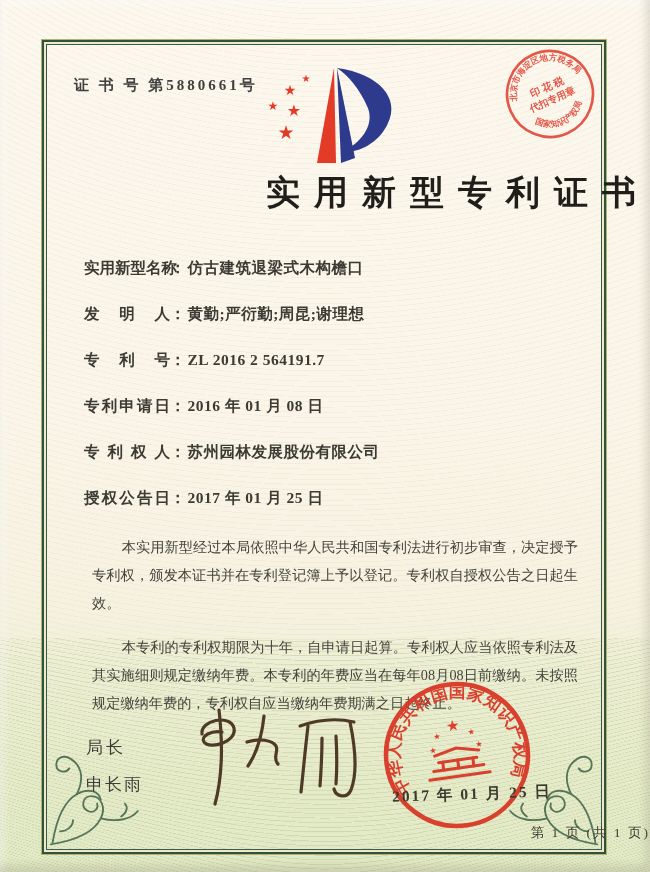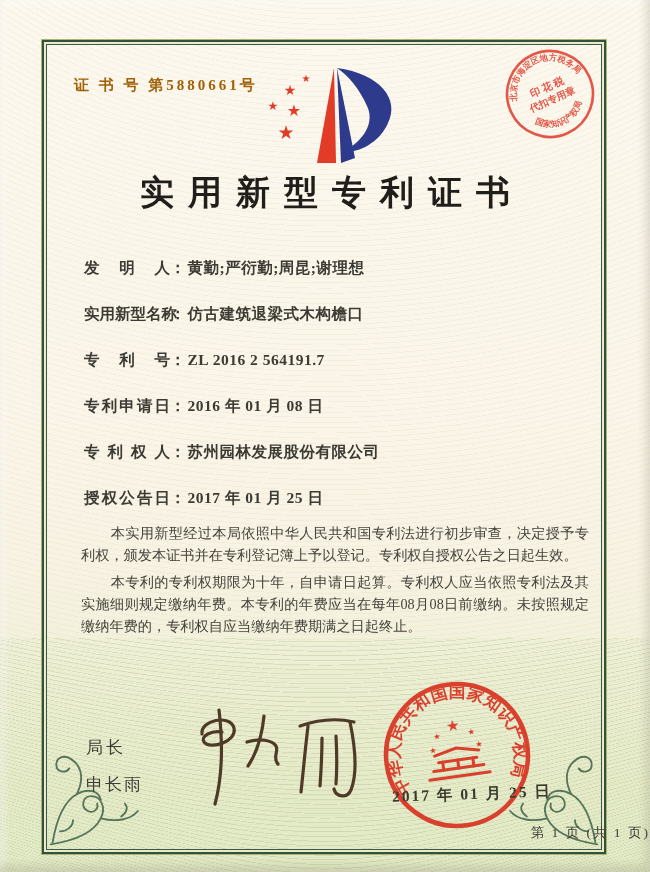--- a/index.html
+++ b/index.html
@@ -15,32 +15,32 @@
   .bg-green{position:absolute;left:0;right:0;top:638px;bottom:0;
     background:
       repeating-radial-gradient(120% 85% at 50% 135%, rgba(118,148,72,0.17) 0 1px, rgba(0,0,0,0) 1px 5px),
       linear-gradient(rgba(216,228,186,0.10), rgba(208,224,176,0.40));}
   .edge-shade{position:absolute;inset:0;pointer-events:none;z-index:9;
     box-shadow:inset -4px -6px 10px rgba(120,110,85,.22), inset 3px 3px 8px rgba(255,255,255,.5);}
   .frame{position:absolute;left:42px;top:40px;width:560px;height:810px;
     border:2px solid #33523e;
     box-shadow:0 0 0 1px #aab573, inset 0 0 0 2px #ece9cc, inset 0 0 0 3px #3a5a44;}
   .cert-no{position:absolute;left:74px;top:76px;font-size:15px;letter-spacing:3px;
-    color:#a16207;font-weight:600;}
+    color:#404040;font-weight:600;}
   .logo{position:absolute;left:260px;top:64px;width:152px;height:106px;}
-  .title{position:absolute;left:0;right:0;top:170px;text-align:center;
+  .title{position:absolute;left:0;right:0;top:170px;text-align:right;
     font-size:34px;font-weight:700;letter-spacing:14px;color:#1f1e1a;text-indent:14px;}
   .fields{position:absolute;left:84px;top:258px;right:54px;}
   .field-row{height:46px;font-size:15.5px;color:#3b3a33;white-space:nowrap;}
   .field-label{display:inline-block;width:86px;text-align:justify;text-align-last:justify;
     font-weight:600;vertical-align:top;}
   .field-colon{font-weight:600;}
   .field-value{font-weight:600;letter-spacing:0.5px;margin-left:2px;}
   .body-text{position:absolute;left:76px;right:56px;top:517px;}
-  .body-text p{margin:5px;font-size:14.2px;line-height:22px;text-indent:2.1em;
+  .body-text p{margin:16px;font-size:14.2px;line-height:28px;text-indent:2.1em;
     text-align:justify;color:#44433b;}
   .officer{position:absolute;left:86px;top:736px;font-size:17px;color:#3e3d36;
     font-family:"Liberation Sans","DejaVu Sans",sans-serif;z-index:3;}
   .officer .role{margin-bottom:14px;letter-spacing:3px;font-family:Liberation Mono, monospace;}
   .officer .name{letter-spacing:2px;}
   .signature{position:absolute;left:172px;top:696px;width:214px;height:118px;z-index:3;}
   .main-seal{position:absolute;left:380px;top:678px;width:154px;height:154px;z-index:2;
     transform:rotate(-8deg);opacity:.93;}
   .seal-date{position:absolute;left:392px;top:784px;font-size:15.5px;letter-spacing:2px;
     color:#3c3a2e;font-weight:600;z-index:3;transform:rotate(-2deg);}
@@ -72,24 +72,24 @@
     <text x="13" y="46" font-size="12">★</text>
     <text x="34" y="52" font-size="16">★</text>
     <text x="26" y="75" font-size="19">★</text>
   </g>
 </svg>
 
 <div class="title">实用新型专利证书</div>
 
 <div class="fields">
   <div class="field-row">
-    <span class="field-label">发明人</span><span class="field-colon">：</span><span class="field-value">黄勤;严衍勤;周昆;谢理想</span>
+    <span class="field-label">实用新型名称</span><span class="field-colon">：</span><span class="field-value">仿古建筑退梁式木构檐口</span>
   </div>
   <div class="field-row">
-    <span class="field-label">实用新型名称</span><span class="field-colon">：</span><span class="field-value">仿古建筑退梁式木构檐口</span>
+    <span class="field-label">发明人</span><span class="field-colon">：</span><span class="field-value">黄勤;严衍勤;周昆;谢理想</span>
   </div>
   <div class="field-row">
     <span class="field-label">专利号</span><span class="field-colon">：</span><span class="field-value">ZL 2016 2 564191.7</span>
   </div>
   <div class="field-row">
     <span class="field-label">专利申请日</span><span class="field-colon">：</span><span class="field-value">2016 年 01 月 08 日</span>
   </div>
   <div class="field-row">
     <span class="field-label">专利权人</span><span class="field-colon">：</span><span class="field-value">苏州园林发展股份有限公司</span>
   </div>

